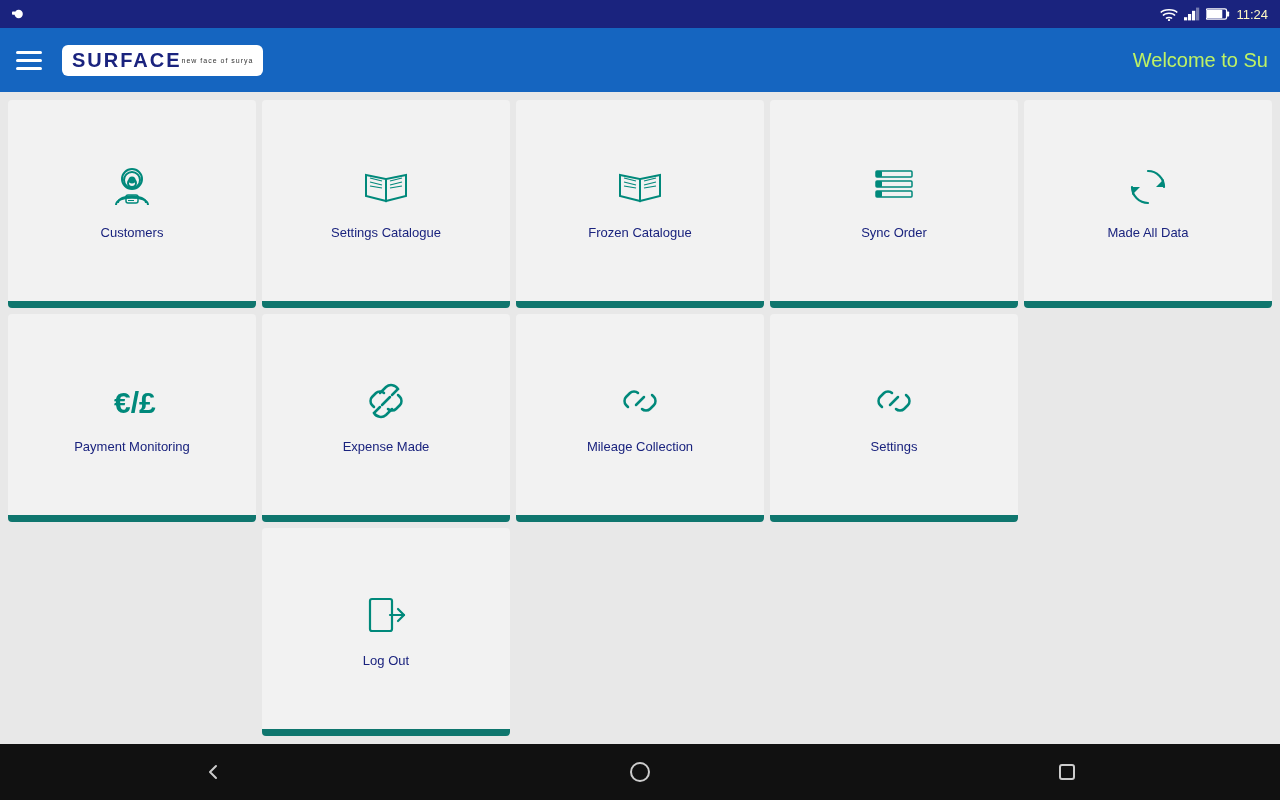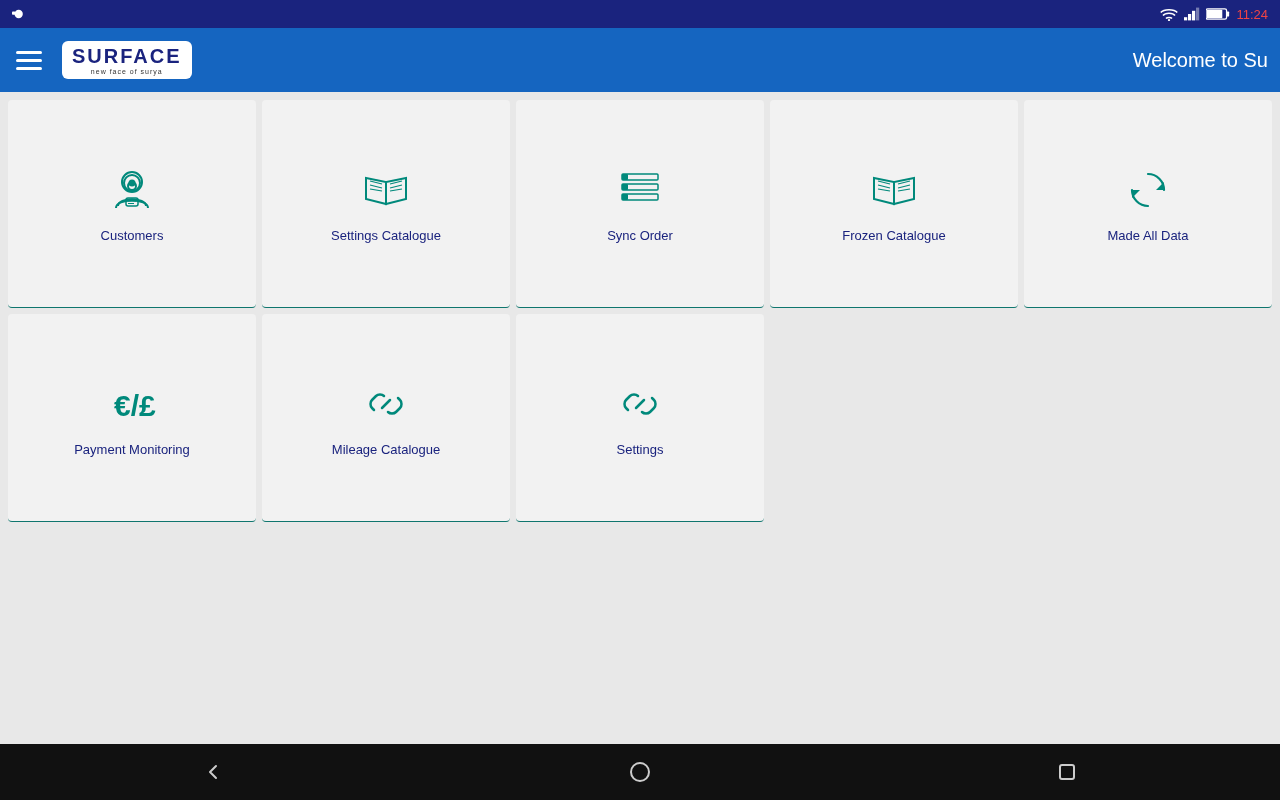--- a/index.html
+++ b/index.html
@@ -9,45 +9,45 @@
     .status-bar {
       width: 100%;
       height: 28px;
       background: #1a237e;
       display: flex;
       align-items: center;
       justify-content: space-between;
       padding: 0 12px;
     }
     .status-bar-left { display: flex; align-items: center; }
-    .status-bar-right { display: flex; align-items: center; gap: 6px; color: #ef4444; font-size: 13px; }
+    .status-bar-right { display: flex; align-items: center; gap: 6px; color: #fef9c3; font-size: 13px; }
     .android-icon { width: 20px; height: 14px; fill: white; }
 
     
     .top-bar {
       width: 100%;
       height: 64px;
       background: #1565c0;
       display: flex;
       align-items: center;
       padding: 0 12px;
       gap: 16px;
     }
     .menu-btn { cursor: pointer; display: flex; flex-direction: column; gap: 5px; padding: 4px; }
     .menu-btn span { display: block; width: 26px; height: 3px; background: white; border-radius: 2px; }
     .logo-box {
       background: white;
       border-radius: 6px;
       padding: 4px 10px;
-      display: flex; flex-direction: column; align-items: center;
+      display: flex; flex-direction: row; align-items: center;
       min-width: 110px;
     }
     .logo-text-main { font-size: 20px; font-weight: 900; color: #1a237e; letter-spacing: 2px; font-family: Arial Black, sans-serif; }
     .logo-text-sub { font-size: 7px; color: #333; letter-spacing: 1px; text-transform: lowercase; }
-    .top-bar-title { color: #ffffff; font-size: 20px; margin-left: auto; font-weight: 300; }
+    .top-bar-title { color: #bef264; font-size: 20px; margin-left: auto; font-weight: 300; }
 
     
     .main {
       width: 100%;
       height: calc(800px - 28px - 64px - 56px);
       background: #e8e8e8;
       padding: 8px;
       display: grid;
       grid-template-columns: repeat(5, 1fr);
       grid-template-rows: repeat(3, 1fr);
@@ -56,21 +56,21 @@
 
     
     .tile {
       background: #f2f2f2;
       border-radius: 4px;
       display: flex;
       flex-direction: column;
       align-items: center;
       justify-content: center;
       cursor: pointer;
-      border-bottom: 1px solid #0f766e;
+      border-bottom: 7px solid #0f766e;
       gap: 12px;
       padding: 10px;
       transition: background 0.15s;
     }
     .tile svg { color: #00897b; }
     .tile-label {
       color: #1a237e;
       font-size: 13px;
       text-align: center;
       font-weight: 500;
@@ -173,90 +173,110 @@
       <path d="M10 25 L22 27" stroke="#00897b" stroke-width="1.2"></path>
       <path d="M30 20 L42 17" stroke="#00897b" stroke-width="1.2"></path>
       <path d="M30 24 L42 21" stroke="#00897b" stroke-width="1.2"></path>
       <path d="M30 27 L42 25" stroke="#00897b" stroke-width="1.2"></path>
     </svg>
     <span class="tile-label">Settings Catalogue</span>
   </div>
 
   <div class="tile">
     <svg width="52" height="52" viewBox="0 0 52 52">
-
-      <rect x="8" y="10" width="36" height="6" rx="1" stroke="#00897b" stroke-width="1.5" fill="none"></rect>
-      <rect x="8" y="10" width="6" height="6" rx="1" fill="#00897b"></rect>
-      <rect x="8" y="20" width="36" height="6" rx="1" stroke="#00897b" stroke-width="1.5" fill="none"></rect>
-      <rect x="8" y="20" width="6" height="6" rx="1" fill="#00897b"></rect>
-      <rect x="8" y="30" width="36" height="6" rx="1" stroke="#00897b" stroke-width="1.5" fill="none"></rect>
-      <rect x="8" y="30" width="6" height="6" rx="1" fill="#00897b"></rect>
-    </svg>
-    <span class="tile-label">Sync Order</span>
-  </div>
-
-  <div class="tile">
-    <svg width="52" height="52" viewBox="0 0 52 52">
       <path d="M26 40 L6 35 L6 14 L26 18 Z" stroke="#00897b" stroke-width="2" fill="none"></path>
       <path d="M26 40 L46 35 L46 14 L26 18 Z" stroke="#00897b" stroke-width="2" fill="none"></path>
       <path d="M26 18 L26 40" stroke="#00897b" stroke-width="2"></path>
       <path d="M10 17 L22 20" stroke="#00897b" stroke-width="1.2"></path>
       <path d="M10 21 L22 24" stroke="#00897b" stroke-width="1.2"></path>
       <path d="M10 25 L22 27" stroke="#00897b" stroke-width="1.2"></path>
       <path d="M30 20 L42 17" stroke="#00897b" stroke-width="1.2"></path>
       <path d="M30 24 L42 21" stroke="#00897b" stroke-width="1.2"></path>
       <path d="M30 27 L42 25" stroke="#00897b" stroke-width="1.2"></path>
     </svg>
     <span class="tile-label">Frozen Catalogue</span>
   </div>
 
   <div class="tile">
     <svg width="52" height="52" viewBox="0 0 52 52">
 
+      <rect x="8" y="10" width="36" height="6" rx="1" stroke="#00897b" stroke-width="1.5" fill="none"></rect>
+      <rect x="8" y="10" width="6" height="6" rx="1" fill="#00897b"></rect>
+      <rect x="8" y="20" width="36" height="6" rx="1" stroke="#00897b" stroke-width="1.5" fill="none"></rect>
+      <rect x="8" y="20" width="6" height="6" rx="1" fill="#00897b"></rect>
+      <rect x="8" y="30" width="36" height="6" rx="1" stroke="#00897b" stroke-width="1.5" fill="none"></rect>
+      <rect x="8" y="30" width="6" height="6" rx="1" fill="#00897b"></rect>
+    </svg>
+    <span class="tile-label">Sync Order</span>
+  </div>
+
+  <div class="tile">
+    <svg width="52" height="52" viewBox="0 0 52 52">
+
       <path d="M26 10 A16 16 0 0 1 42 26" stroke="#00897b" stroke-width="2.2" fill="none" stroke-linecap="round"></path>
       <polygon points="42,18 42,26 34,26" fill="#00897b"></polygon>
       <path d="M26 42 A16 16 0 0 1 10 26" stroke="#00897b" stroke-width="2.2" fill="none" stroke-linecap="round"></path>
       <polygon points="10,34 10,26 18,26" fill="#00897b"></polygon>
     </svg>
     <span class="tile-label">Made All Data</span>
   </div>
 
 
   <div class="tile">
     <svg width="52" height="52" viewBox="0 0 52 52">
 
       <text x="8" y="38" font-size="30" fill="#00897b" font-family="Arial" font-weight="bold">€/£</text>
     </svg>
     <span class="tile-label">Payment Monitoring</span>
   </div>
 
+  <div class="tile">
+    <svg width="52" height="52" viewBox="0 0 52 52">
+
+      <path d="M20 32 L14 38 A8 8 0 0 0 26 40 L32 34" stroke="#00897b" stroke-width="2.5" fill="none" stroke-linecap="round"></path>
+      <path d="M32 20 L38 14 A8 8 0 0 0 26 12 L20 18" stroke="#00897b" stroke-width="2.5" fill="none" stroke-linecap="round"></path>
+      <path d="M22 30 L30 22" stroke="#00897b" stroke-width="2.5" stroke-linecap="round"></path>
+      <path d="M28 34 C30 36 34 36 36 34 L40 30 C42 28 42 24 40 22 L38 20" stroke="#00897b" stroke-width="2.5" fill="none" stroke-linecap="round"></path>
+      <path d="M24 18 C22 16 18 16 16 18 L12 22 C10 24 10 28 12 30 L14 32" stroke="#00897b" stroke-width="2.5" fill="none" stroke-linecap="round"></path>
+    </svg>
+    <span class="tile-label">Expense Made</span>
+  </div>
 
   <div class="tile">
     <svg width="52" height="52" viewBox="0 0 52 52">
       <path d="M28 34 C30 36 34 36 36 34 L40 30 C42 28 42 24 40 22 L38 20" stroke="#00897b" stroke-width="2.5" fill="none" stroke-linecap="round"></path>
       <path d="M24 18 C22 16 18 16 16 18 L12 22 C10 24 10 28 12 30 L14 32" stroke="#00897b" stroke-width="2.5" fill="none" stroke-linecap="round"></path>
       <path d="M22 30 L30 22" stroke="#00897b" stroke-width="2.5" stroke-linecap="round"></path>
     </svg>
-    <span class="tile-label">Mileage Catalogue</span>
+    <span class="tile-label">Mileage Collection</span>
   </div>
 
   <div class="tile">
     <svg width="52" height="52" viewBox="0 0 52 52">
       <path d="M28 34 C30 36 34 36 36 34 L40 30 C42 28 42 24 40 22 L38 20" stroke="#00897b" stroke-width="2.5" fill="none" stroke-linecap="round"></path>
       <path d="M24 18 C22 16 18 16 16 18 L12 22 C10 24 10 28 12 30 L14 32" stroke="#00897b" stroke-width="2.5" fill="none" stroke-linecap="round"></path>
       <path d="M22 30 L30 22" stroke="#00897b" stroke-width="2.5" stroke-linecap="round"></path>
     </svg>
     <span class="tile-label">Settings</span>
   </div>
 
   <div class="tile tile-empty"></div>
 
 
   <div class="tile tile-empty"></div>
 
+  <div class="tile">
+    <svg width="52" height="52" viewBox="0 0 52 52">
+
+      <rect x="10" y="10" width="22" height="32" rx="2" stroke="#00897b" stroke-width="2.2" fill="none"></rect>
+      <path d="M30 26 L44 26" stroke="#00897b" stroke-width="2.2" stroke-linecap="round"></path>
+      <path d="M38 20 L44 26 L38 32" stroke="#00897b" stroke-width="2.2" fill="none" stroke-linecap="round" stroke-linejoin="round"></path>
+    </svg>
+    <span class="tile-label">Log Out</span>
+  </div>
 
   <div class="tile tile-empty"></div>
 
 </div>
 
 <div class="nav-bar">
   <div class="nav-btn">
     <svg width="24" height="24" viewBox="0 0 24 24">
       <path d="M15 18 L9 12 L15 6" stroke="#ccc" stroke-width="2" fill="none" stroke-linecap="round" stroke-linejoin="round"></path>
     </svg>

